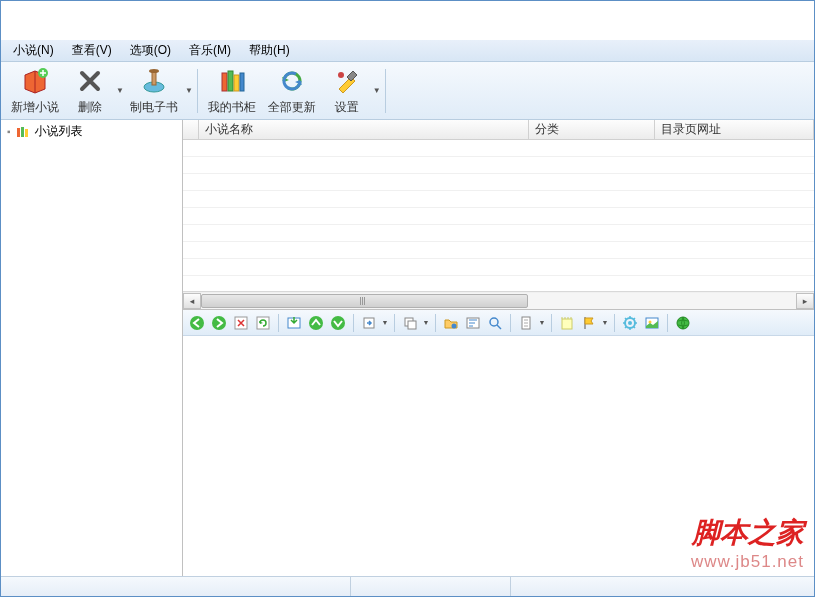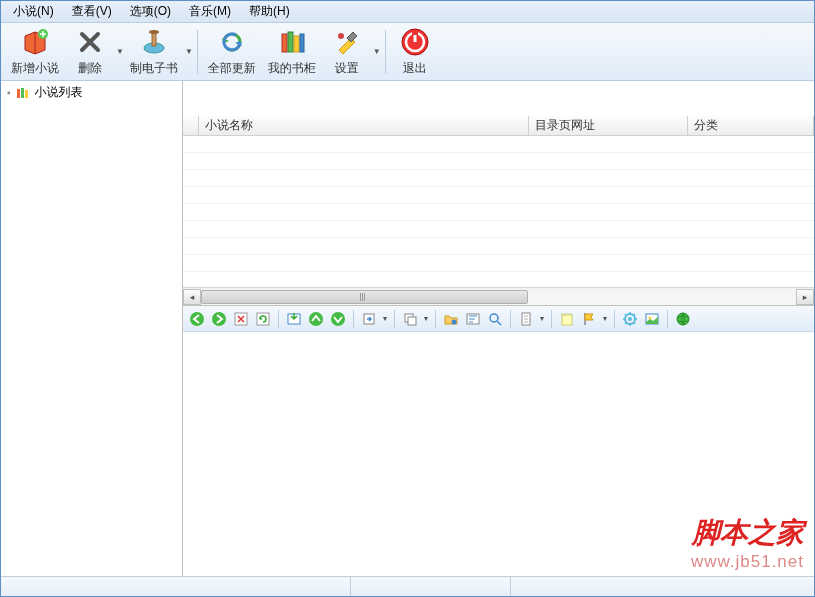--- a/index.html
+++ b/index.html
@@ -1,33 +1,33 @@
 <!DOCTYPE html>
 <html><head>
 <meta charset="utf-8">
 <style>
 * { margin: 0; padding: 0; box-sizing: border-box; }
 body { font-family: "Microsoft YaHei", SimSun, sans-serif; font-size: 12px; background: #fff; width: 815px; height: 597px; overflow: hidden; position: relative; }
 .app { width: 815px; height: 597px; border: 1px solid #5c8fc5; display: flex; flex-direction: column; background: #fff; }
-.menubar { background: linear-gradient(#e8f0fa, #d8e6f5); border-bottom: 1px solid #b8cde0; height: 22px; display: flex; align-items: flex-start; padding: 0 4px; gap: 2px; }
+.menubar { background: linear-gradient(#e8f0fa, #d8e6f5); border-bottom: 1px solid #b8cde0; height: 22px; display: flex; align-items: flex-start; padding: 0 4px; gap: 2px; margin-top: 39px; }
 .menu-item { padding: 2px 8px; cursor: default; color: #000; }
 .toolbar { background: linear-gradient(#f5f9fd, #e0ecf8); border-bottom: 1px solid #b8cde0; height: 58px; display: flex; align-items: center; padding: 2px 4px; }
 .tool-btn { display: flex; flex-direction: column; align-items: center; justify-content: center; padding: 2px 6px; cursor: default; min-width: 50px; height: 54px; }
 .tool-icon { width: 32px; height: 32px; display: flex; align-items: center; justify-content: center; }
 .tool-label { font-size: 12px; color: #333; margin-top: 2px; }
 .tool-label.orange { color: #d97800; }
 .tool-sep { width: 1px; height: 44px; background: #b8cde0; margin: 0 4px; }
 .dropdown-arrow { font-size: 8px; color: #555; margin-left: 1px; align-self: center; }
 .tool-group { display: flex; align-items: center; }
 .main { flex: 1; display: flex; min-height: 0; }
 .sidebar { width: 182px; border-right: 1px solid #c0c0c0; background: #fff; padding: 2px; }
 .tree-item { display: flex; align-items: center; gap: 4px; padding: 1px 4px; }
 .tree-icon { width: 16px; height: 16px; }
 .content { flex: 1; display: flex; flex-direction: column; min-height: 0; }
-.table-area { height: 190px; display: flex; flex-direction: column; border-bottom: 1px solid #c0c0c0; margin-top: 35px; }
+.table-area { height: 190px; display: flex; flex-direction: column; border-bottom: 1px solid #c0c0c0; }
 .table-header { display: flex; background: linear-gradient(#fdfdfd, #ececec); border-bottom: 1px solid #d0d0d0; height: 20px; }
 .th { border-right: 1px solid #d0d0d0; padding: 2px 6px; font-size: 12px; color: #333; display: flex; align-items: center; }
 .th-spacer { width: 16px; border-right: 1px solid #d0d0d0; }
 .table-body { flex: 1; overflow: auto; background: #fff; }
 .table-row { height: 17px; border-bottom: 1px solid #f0f0f0; }
 .hscroll { height: 18px; background: #f0f0f0; display: flex; align-items: center; border-top: 1px solid #d8d8d8; }
 .hscroll-btn { width: 18px; height: 16px; background: linear-gradient(#fdfdfd,#e0e0e0); border: 1px solid #c0c0c0; display: flex; align-items: center; justify-content: center; font-size: 9px; color: #555; }
 .hscroll-track { flex: 1; height: 16px; background: #f5f5f5; position: relative; }
 .hscroll-thumb { position: absolute; left: 0; width: 55%; height: 14px; top: 1px; background: linear-gradient(#e8e8e8,#d0d0d0); border: 1px solid #b0b0b0; border-radius: 2px; display:flex; align-items:center; justify-content:center; }
 .hscroll-grip { width: 10px; height: 8px; display:flex; gap:1px; }
@@ -91,64 +91,53 @@
             </svg>
         </div>
         <div class="tool-label">制电子书</div>
       </div>
       <div class="dropdown-arrow">▼</div>
     </div>
     <div class="tool-sep"></div>
     <div class="tool-btn">
       <div class="tool-icon">
         <svg width="32" height="32" viewBox="0 0 32 32">
+            <rect x="6" y="8" width="5" height="18" fill="#e63" stroke="#a33"></rect>
+            <rect x="12" y="6" width="5" height="20" fill="#5b5" stroke="#383"></rect>
+            <rect x="18" y="10" width="5" height="16" fill="#fc3" stroke="#c92"></rect>
+            <rect x="24" y="8" width="4" height="18" fill="#48c" stroke="#269"></rect>
+          </svg>
+      </div>
+      <div class="tool-label">我的书柜</div>
+    </div>
+    <div class="tool-btn">
+      <div class="tool-icon">
+        <svg width="32" height="32" viewBox="0 0 32 32">
             <path d="M8 16 A8 8 0 1 1 12 23" fill="none" stroke="#4a4" stroke-width="3"></path>
             <path d="M6 12 L8 17 L13 15 Z" fill="#4a4"></path>
             <path d="M24 16 A8 8 0 1 1 20 9" fill="none" stroke="#48c" stroke-width="3"></path>
             <path d="M26 20 L24 15 L19 17 Z" fill="#48c"></path>
           </svg>
       </div>
       <div class="tool-label">全部更新</div>
-    </div>
-    <div class="tool-btn">
-      <div class="tool-icon">
-        <svg width="32" height="32" viewBox="0 0 32 32">
-            <rect x="6" y="8" width="5" height="18" fill="#e63" stroke="#a33"></rect>
-            <rect x="12" y="6" width="5" height="20" fill="#5b5" stroke="#383"></rect>
-            <rect x="18" y="10" width="5" height="16" fill="#fc3" stroke="#c92"></rect>
-            <rect x="24" y="8" width="4" height="18" fill="#48c" stroke="#269"></rect>
-          </svg>
-      </div>
-      <div class="tool-label">我的书柜</div>
     </div>
     <div class="tool-group">
       <div class="tool-btn">
         <div class="tool-icon">
           <svg width="32" height="32" viewBox="0 0 32 32">
               <path d="M8 24 L20 12 L24 16 L12 28 Z" fill="#fc3" stroke="#c92"></path>
               <path d="M22 6 L26 10 L20 16 L16 12 Z" fill="#888" stroke="#555"></path>
               <circle cx="10" cy="10" r="3" fill="#c44"></circle>
             </svg>
         </div>
         <div class="tool-label">设置</div>
       </div>
       <div class="dropdown-arrow">▼</div>
     </div>
     <div class="tool-sep"></div>
-    <div class="tool-btn">
-      <div class="tool-icon">
-        <svg width="32" height="32" viewBox="0 0 32 32">
-            <circle cx="16" cy="16" r="13" fill="#e33" stroke="#a11" stroke-width="1"></circle>
-            <circle cx="16" cy="16" r="9" fill="none" stroke="#fff" stroke-width="2.5"></circle>
-            <rect x="14.5" y="6" width="3" height="10" fill="#fff"></rect>
-            <rect x="13" y="5" width="6" height="4" fill="#e33"></rect>
-          </svg>
-      </div>
-      <div class="tool-label">退出</div>
-    </div>
   </div>
 
   <div class="main">
 
     <div class="sidebar">
       <div class="tree-item">
         <span style="color:#888;font-size:10px;">▪</span>
         <span class="tree-icon">
           <svg width="16" height="16" viewBox="0 0 16 16">
               <rect x="2" y="4" width="3" height="9" fill="#e63"></rect>
@@ -159,22 +148,22 @@
         <span>小说列表</span>
       </div>
     </div>
 
     <div class="content">
 
       <div class="table-area">
         <div class="table-header">
           <div class="th-spacer"></div>
           <div class="th" style="width:330px">小说名称</div>
+          <div class="th" style="width:126px">分类</div>
           <div class="th" style="flex:1">目录页网址</div>
-          <div class="th" style="width:126px">分类</div>
         </div>
         <div class="table-body">
           <div class="table-row"></div>
           <div class="table-row"></div>
           <div class="table-row"></div>
           <div class="table-row"></div>
           <div class="table-row"></div>
           <div class="table-row"></div>
           <div class="table-row"></div>
           <div class="table-row"></div>

